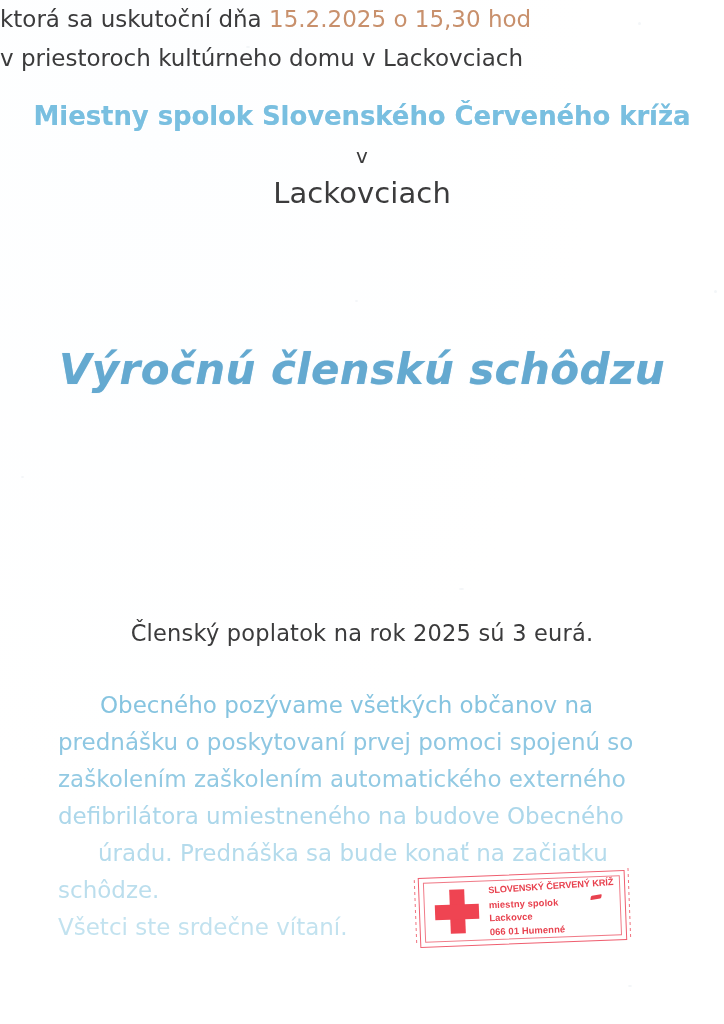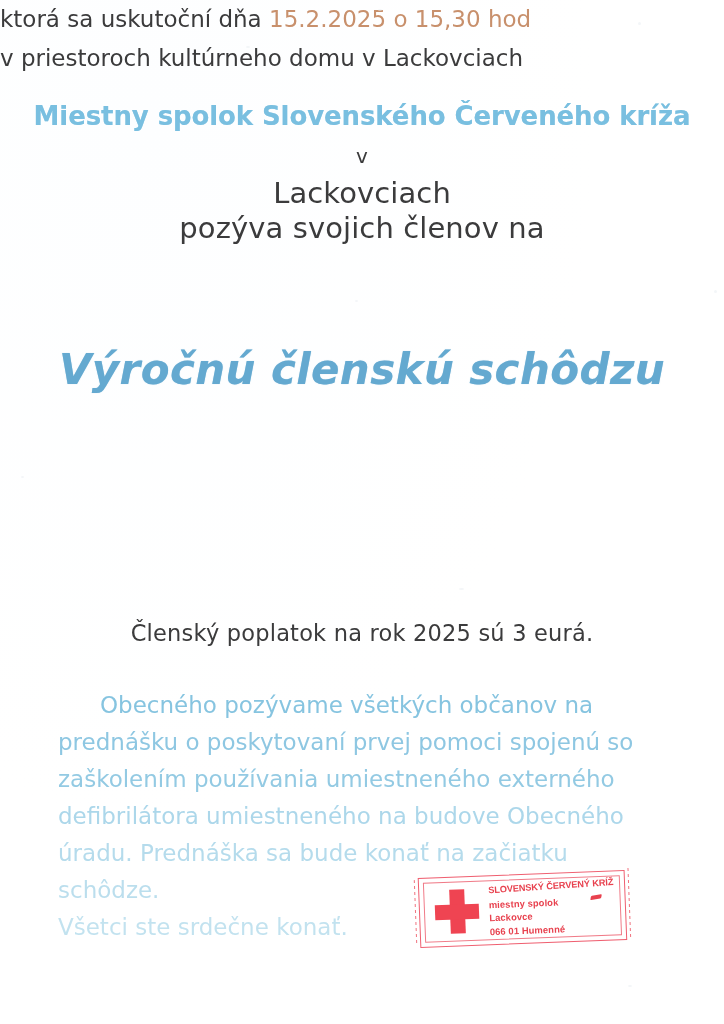--- a/index.html
+++ b/index.html
@@ -104,21 +104,21 @@
   }
   .lecture .l {
     display: block;
     color: #86c4e0;
   }
   
   .lecture .l.f1 { color: #86c4e0; }
   .lecture .l.f2 { color: #8ec7e2; }
   .lecture .l.f3 { color: #93cae3; }
   .lecture .l.f4 { color: #a6d4e9; opacity: .93; }
-  .lecture .l.f5 { color: #add8ea; opacity: .90; }
+  .lecture .l.f5 { color: #add8ea; opacity: .90; margin-left: 40px; }
   .lecture .l.f6 { color: #b2daeb; opacity: .88; }
   .lecture .l.f7 { color: #b9deed; opacity: .86; }
   .lecture .l.indent { text-indent: 42px; }
 
   
   .stamp {
     position: absolute;
     left: 419px;
     top: 872px;
     width: 207px;
@@ -233,41 +233,40 @@
   <div class="speck" style="left:459px; top:588px; width:5px; height:2px;"></div>
   <div class="speck" style="left:355px; top:300px; width:3px; height:2px;"></div>
   <div class="speck" style="left:628px; top:985px; width:4px; height:2px;"></div>
 
   <div class="line org-name">Miestny spolok Slovenského Červeného kríža</div>
 
   <div class="line sub-dark sub-v">v</div>
 
   <div class="line sub-dark sub-village">Lackovciach</div>
 
-  <div class="line sub-dark sub-invite">pozýva svojich členov na</div>
 
   <div class="line main-title">Výročnú členskú schôdzu</div>
 
   <div class="when-where">
     <div>
       <span>ktorá sa uskutoční dňa </span><span class="accent">15.2.2025 o 15,30 hod</span>
     </div>
     <div>v priestoroch  kultúrneho domu v Lackovciach</div>
   </div>
 
   <div class="line fee">Členský poplatok  na rok 2025 sú 3 eurá.</div>
 
   <div class="lecture">
     <span class="l f1 indent">Obecného pozývame  všetkých občanov na</span>
     <span class="l f2">prednášku o poskytovaní prvej pomoci spojenú so</span>
-    <span class="l f3">zaškolením  používania umiestneného externého</span>
+    <span class="l f3">zaškolením  zaškolením automatického externého</span>
     <span class="l f4">defibrilátora umiestneného na budove Obecného</span>
     <span class="l f5">úradu. Prednáška sa bude konať na začiatku</span>
     <span class="l f6">schôdze.</span>
-    <span class="l f7">Všetci ste srdečne konať.</span>
+    <span class="l f7">Všetci ste srdečne vítaní.</span>
   </div>
 
   <div class="stamp">
     <div class="stamp-border-outer"></div>
     <div class="stamp-border-inner"></div>
     <div class="stamp-edge-left"></div>
     <div class="stamp-edge-right"></div>
     <div class="stamp-cross"></div>
     <div class="stamp-text">
       <span class="st-title">SLOVENSKÝ ČERVENÝ KRÍŽ</span>

